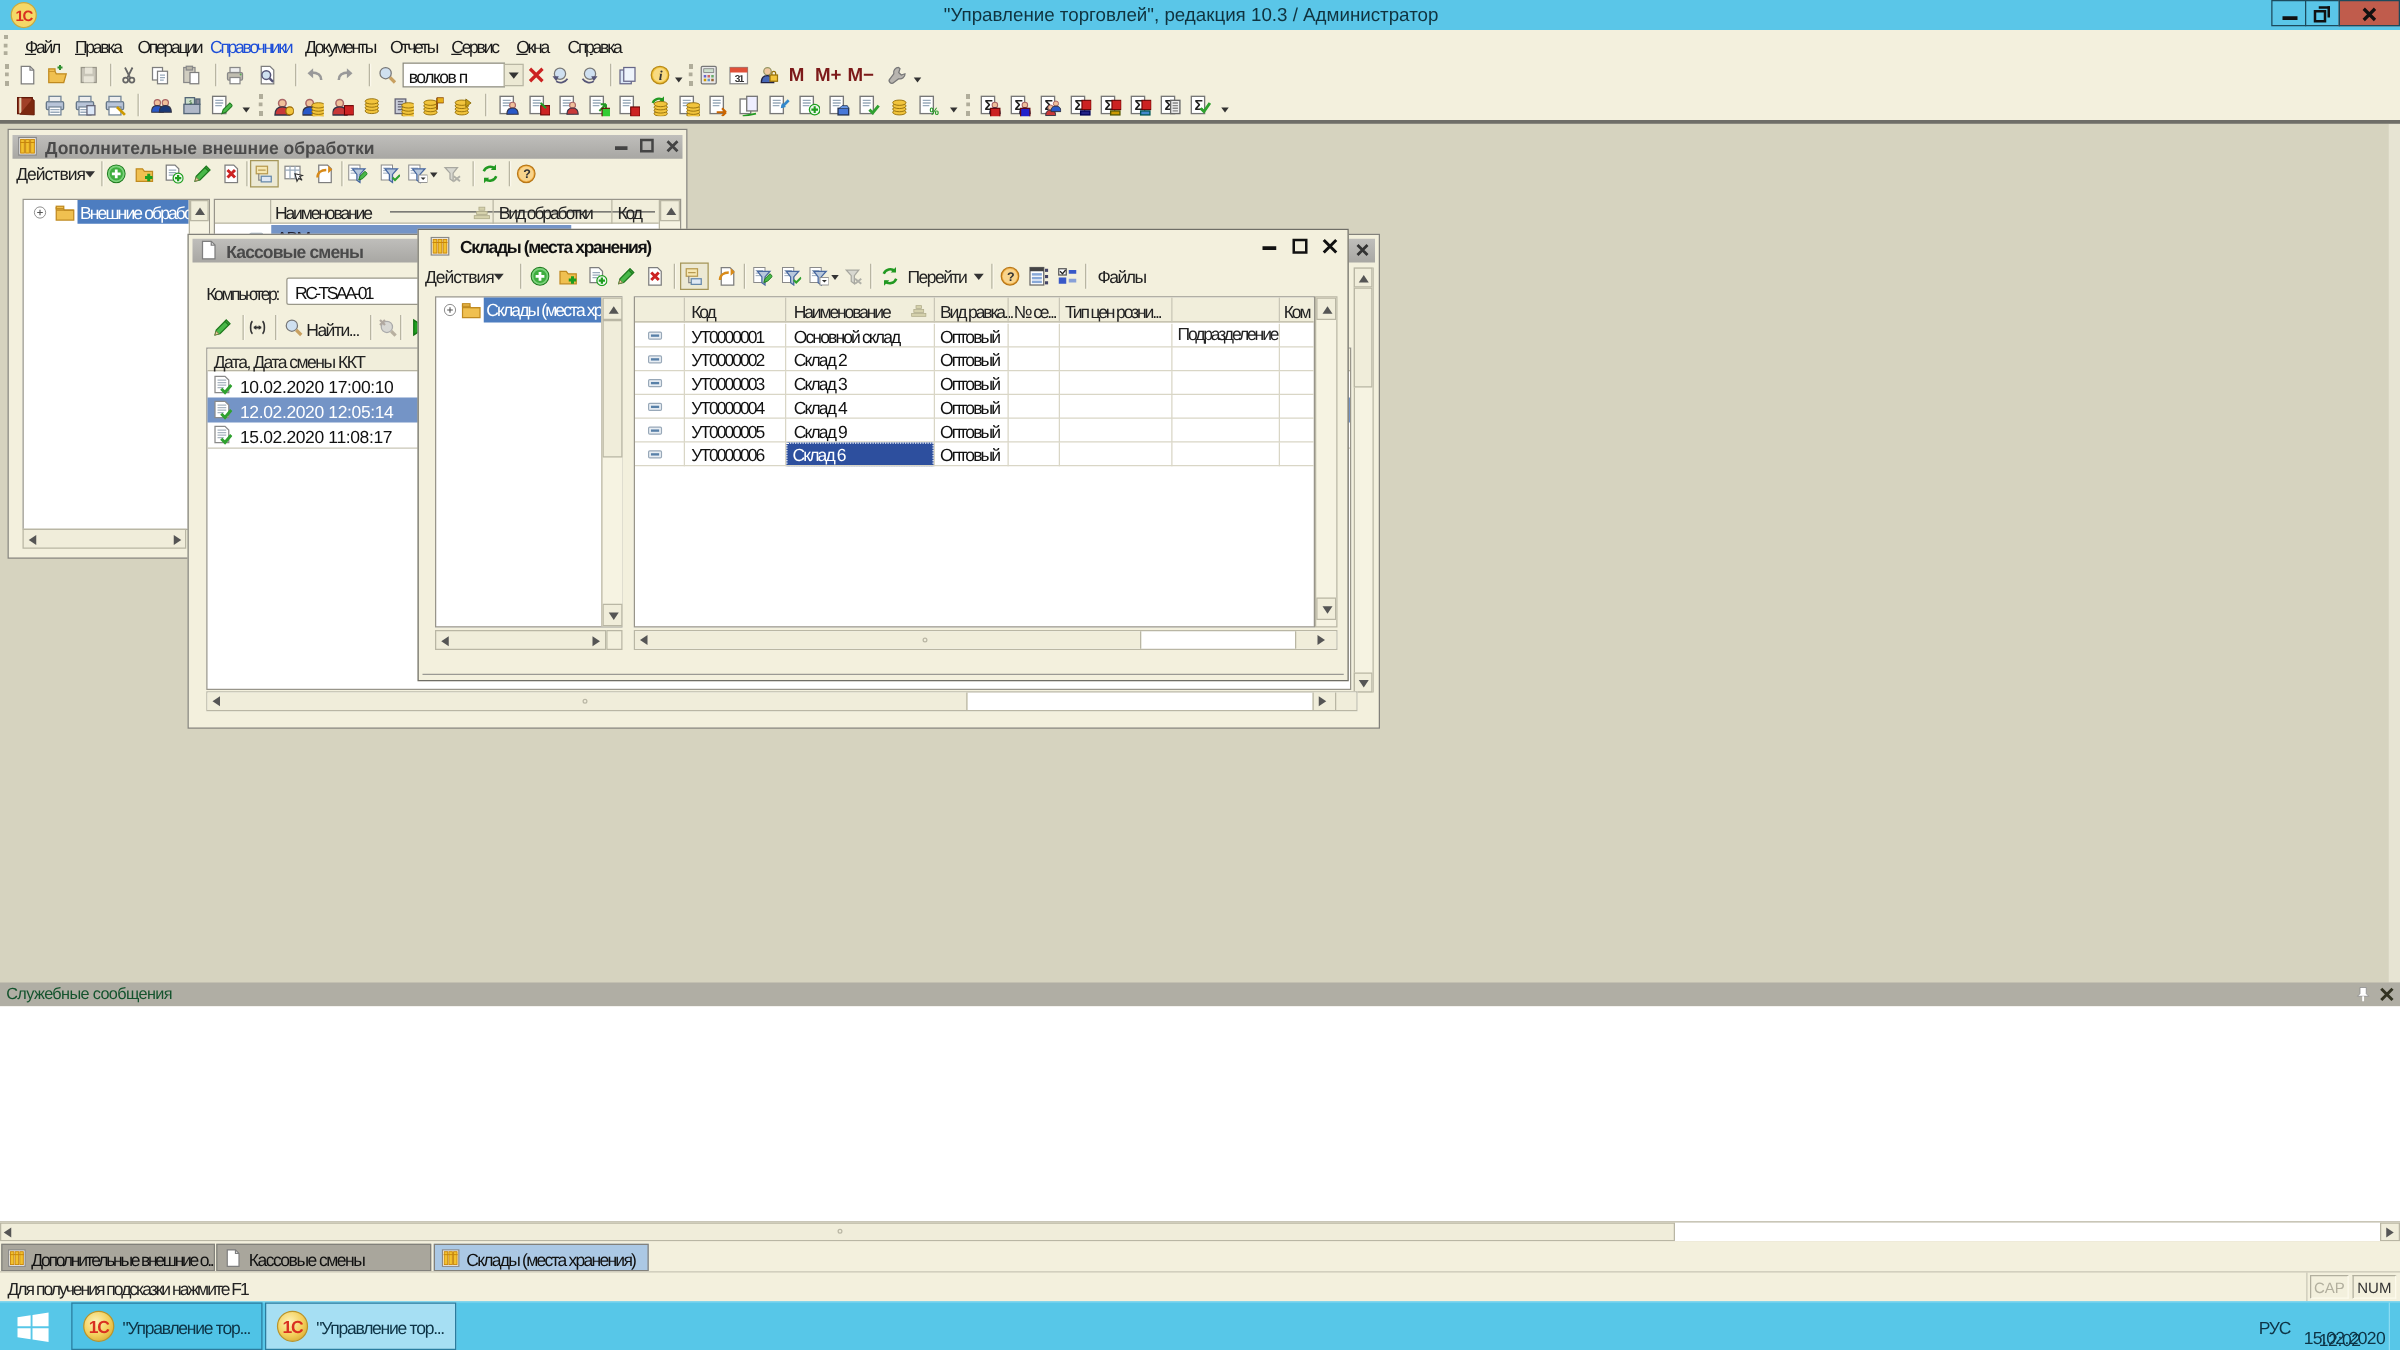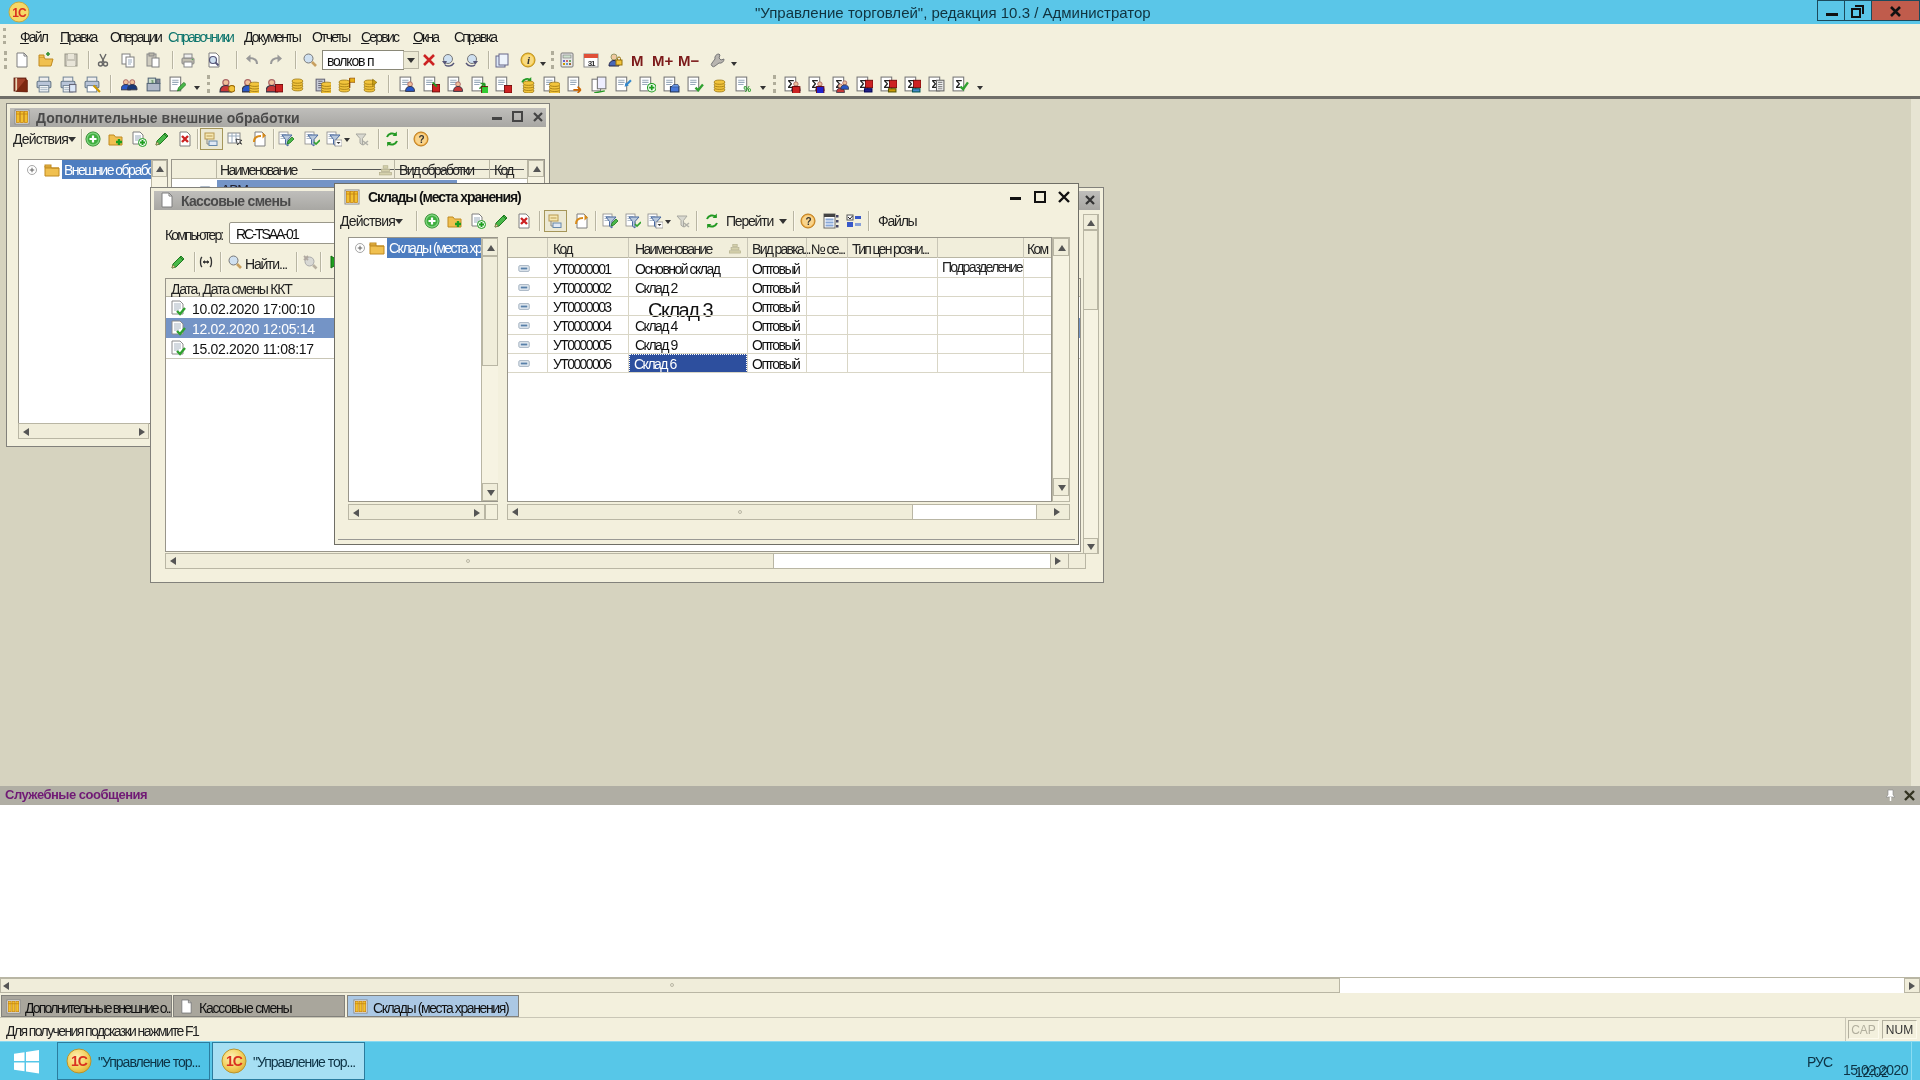--- a/index.html
+++ b/index.html
@@ -22,21 +22,21 @@
 <div style="left:1871px;top:0px;width:49px;height:21px;background:#c05c4c;border:1px solid #1c4a5c;z-index:55">
     <svg style="position:absolute;left:17px;top:4px;" width="13" height="13" viewBox="0 0 13 13">
       <path d="M2 2l9 9M11 2L2 11" stroke="#111" stroke-width="2.6"></path>
     </svg>
   </div>
 <div style="left:0px;top:24px;width:1920px;height:24px;background:#f3f0dd;z-index:50"></div>
 <div style="left:3px;top:28px;width:3px;height:16px;border-left:3px dotted #b0ad9a;z-index:51"></div>
 <span style="left:20px;top:29px;font-size:14px;color:#1a1a1a;z-index:51;letter-spacing:-1.8px"><u>Ф</u>айл</span>
 <span style="left:60px;top:29px;font-size:14px;color:#1a1a1a;z-index:51;letter-spacing:-1.8px"><u>П</u>равка</span>
 <span style="left:110px;top:29px;font-size:14px;color:#1a1a1a;z-index:51;letter-spacing:-1.8px">Операции</span>
-<span style="left:168px;top:29px;font-size:14px;color:#0f766e;z-index:51;letter-spacing:-1.8px">Справочники</span>
+<span style="left:168px;top:29px;font-size:14px;color:#1d4ed8;z-index:51;letter-spacing:-1.8px">Справочники</span>
 <span style="left:244px;top:29px;font-size:14px;color:#1a1a1a;z-index:51;letter-spacing:-1.8px"><u>Д</u>окументы</span>
 <span style="left:312px;top:29px;font-size:14px;color:#1a1a1a;z-index:51;letter-spacing:-1.8px">Отчеты</span>
 <span style="left:361px;top:29px;font-size:14px;color:#1a1a1a;z-index:51;letter-spacing:-1.8px"><u>С</u>ервис</span>
 <span style="left:413px;top:29px;font-size:14px;color:#1a1a1a;z-index:51;letter-spacing:-1.8px"><u>О</u>кна</span>
 <span style="left:454px;top:29px;font-size:14px;color:#1a1a1a;z-index:51;letter-spacing:-1.8px">Сп<u>р</u>авка</span>
 <div style="left:0px;top:48px;width:1920px;height:24px;background:#f3f0dd;z-index:50"></div>
 <div style="left:0;top:48px;width:1920px;height:24px;z-index:51">
     <div style="left:4px;top:3px;width:3px;height:18px;border-left:3px dotted #b0ad9a"></div>
     <svg style="position:absolute;left:14px;top:4px" width="16" height="16" viewBox="0 0 16 16">
       <path d="M3 1h7l3 3v11H3z" fill="#fff" stroke="#7e7e7e"></path>
@@ -850,21 +850,21 @@
       <div style="left:239px;top:40px;width:1px;height:19px;background:#d9d6c6"></div>
       <div style="left:298px;top:40px;width:1px;height:19px;background:#d9d6c6"></div>
       <div style="left:339px;top:40px;width:1px;height:19px;background:#d9d6c6"></div>
       <div style="left:429px;top:40px;width:1px;height:19px;background:#d9d6c6"></div>
       <div style="left:515px;top:40px;width:1px;height:19px;background:#d9d6c6"></div>
       <svg style="position:absolute;left:9px;top:61px" width="15" height="15" viewBox="0 0 16 16">
         <rect x="2" y="5" width="11" height="6" rx="1" fill="#e8eef4" stroke="#98a8b8"></rect>
         <rect x="4" y="7" width="7" height="2" fill="#5880a8"></rect>
       </svg>
       <span style="left:45px;top:61px;font-size:14px;color:#111;letter-spacing:-1.6px">УТ0000003</span>
-      <span style="left:140px;top:61px;font-size:20px;color:#111;letter-spacing:-1.5px">Склад 3</span>
+      <span style="left:127px;top:61px;font-size:14px;color:#111;letter-spacing:-1.5px">Склад 3</span>
       <span style="left:244px;top:61px;font-size:14px;color:#111;letter-spacing:-1.5px">Оптовый</span>
       <div style="left:0;top:77px;width:543px;height:1px;background:#d9d6c6"></div>
       <div style="left:39px;top:59px;width:1px;height:19px;background:#d9d6c6"></div>
       <div style="left:120px;top:59px;width:1px;height:19px;background:#d9d6c6"></div>
       <div style="left:239px;top:59px;width:1px;height:19px;background:#d9d6c6"></div>
       <div style="left:298px;top:59px;width:1px;height:19px;background:#d9d6c6"></div>
       <div style="left:339px;top:59px;width:1px;height:19px;background:#d9d6c6"></div>
       <div style="left:429px;top:59px;width:1px;height:19px;background:#d9d6c6"></div>
       <div style="left:515px;top:59px;width:1px;height:19px;background:#d9d6c6"></div>
       <svg style="position:absolute;left:9px;top:80px" width="15" height="15" viewBox="0 0 16 16">
@@ -926,21 +926,21 @@
     <div style="left:3px;top:355px;width:737px;height:1px;background:#9a9994"></div>
     <div style="left:172px;top:320px;width:563px;height:16px;background:#fff;border:1px solid #b9b6a4">
       <div style="left:0;top:0;width:405px;height:14px;background:#f0edda;border-right:1px solid #b9b6a4"></div>
       <div style="left:4px;top:3px;width:0;height:0;border-top:4.0px solid transparent;border-bottom:4.0px solid transparent;border-right:6px solid #555"></div>
       <div style="left:230px;top:5px;width:4px;height:4px;border:1px solid #b9b6a4;border-radius:2px"></div>
       <div style="left:528px;top:0;width:33px;height:14px;background:#f0edda;border-left:1px solid #b9b6a4"></div>
       <div style="left:546px;top:3px;width:0;height:0;border-top:4.0px solid transparent;border-bottom:4.0px solid transparent;border-left:6px solid #555"></div>
     </div>
   </div>
 <div style="left:0px;top:786px;width:1920px;height:19px;background:#b0aea4;z-index:20">
-    <span style="left:5px;top:2px;font-size:13px;font-weight:bold;color:#701a75;letter-spacing:-0.5px">Служебные сообщения</span>
+    <span style="left:5px;top:2px;font-size:13px;font-weight:normal;color:#14532d;letter-spacing:-0.5px">Служебные сообщения</span>
   </div>
 <svg style="position:absolute;left:1884px;top:789px;z-index:21" width="13" height="13" viewBox="0 0 13 13">
     <path d="M4 1h5v5l2 2H2l2-2z" fill="#fff" stroke="#888" stroke-width="0.6"></path>
     <path d="M6.5 8v4" stroke="#fff" stroke-width="1.5"></path>
   </svg>
 <svg style="position:absolute;left:1903px;top:789px;z-index:21" width="13" height="13" viewBox="0 0 13 13">
     <path d="M2 2l9 9M11 2L2 11" stroke="#332" stroke-width="2.4"></path>
   </svg>
 <div style="left:0px;top:805px;width:1920px;height:172px;background:#fff;z-index:20"></div>
 <div style="left:0;top:977px;width:1920px;height:16px;background:#fff;border-top:1px solid #b9b6a4;z-index:20">

